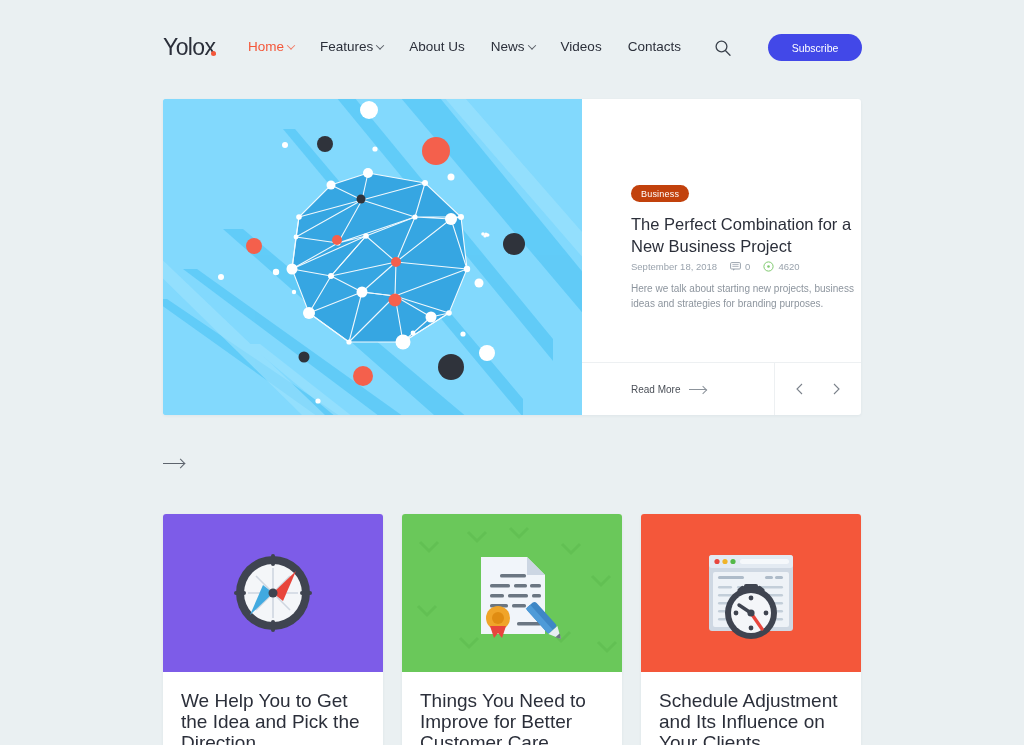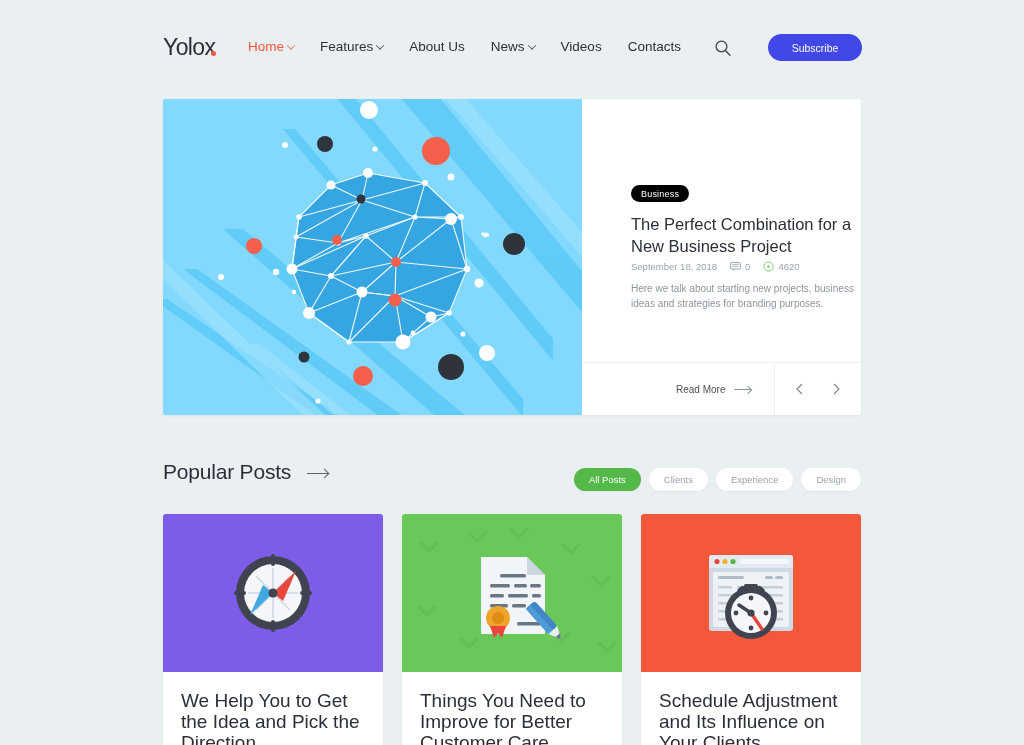--- a/index.html
+++ b/index.html
@@ -50,40 +50,40 @@
   .hero {
     position: absolute; left: 163px; top: 99px; width: 698px; height: 316px;
     background: #fff; border-radius: 3px; overflow: hidden; display: flex;
     box-shadow: 0 1px 3px rgba(40,60,80,.06);
   }
   .hero-media { width: 419px; height: 316px; position: relative; overflow: hidden; background: #82d9fd; }
   .hero-media svg { display: block; width: 419px; height: 316px; }
   .hero-body { flex: 1; position: relative; }
   .badge {
     position: absolute; left: 49px; top: 86px; height: 17px; padding: 0 10px;
-    border-radius: 9px; background: #000000; color: #fff; font-size: 9px;
+    border-radius: 9px; background: #c2410c; color: #fff; font-size: 9px;
     display: flex; align-items: center; letter-spacing: .2px;
   }
   .hero-title {
     position: absolute; left: 49px; top: 114px; width: 226px;
     font-size: 16.5px; line-height: 22px; color: #2b2f3a; font-weight: 400;
   }
   .hero-meta {
     position: absolute; left: 49px; top: 162px;
     display: flex; align-items: center; gap: 13px;
     font-size: 9.5px; color: #9aa3ad;
   }
   .meta-chunk { display: flex; align-items: center; gap: 4px; }
   .hero-excerpt {
     position: absolute; left: 49px; top: 182px; width: 228px;
     font-size: 10px; line-height: 15px; color: #8d959e;
   }
   .hero-foot {
     position: absolute; left: 0; bottom: 0; width: 314px; height: 53px;
-    border-top: 1px solid #edf0f2; display: flex; align-items: center; padding-left: 45px;
+    border-top: 1px solid #edf0f2; display: flex; align-items: center;
   }
   .read-more {
     margin-left: 49px; font-size: 10px; color: #4b5058;
     display: flex; align-items: center; gap: 9px; cursor: pointer;
   }
   .rm-arrow { width: 17px; height: 1px; background: #8c939b; position: relative; }
   .rm-arrow::after {
     content:""; position:absolute; right:0; top:-2px; width:5px; height:5px;
     border-top:1px solid #8c939b; border-right:1px solid #8c939b; transform: rotate(45deg);
   }
@@ -310,30 +310,23 @@
             <polyline points="10,3 5,8 10,13" fill="none" stroke="currentColor" stroke-width="1.1"></polyline>
           </svg>
         <svg class="chev" viewBox="0 0 16 16">
             <polyline points="6,3 11,8 6,13" fill="none" stroke="currentColor" stroke-width="1.1"></polyline>
           </svg>
       </div>
     </div>
   </div>
 
   <div class="sec-head">
-    <span class="sec-title">Popular Posts</span>
     <i class="sec-arrow"></i>
   </div>
 
-  <div class="filters">
-    <button class="pill active">All Posts</button>
-    <button class="pill">Clients</button>
-    <button class="pill">Experience</button>
-    <button class="pill">Design</button>
-  </div>
 
   <div class="cards">
 
     <div class="card">
       <div class="thumb">
         <svg viewBox="0 0 220 158">
           <rect width="220" height="158" fill="#7d5ce8"></rect>
           <circle cx="110" cy="79" r="37" fill="#3f4450"></circle>
           <circle cx="110" cy="79" r="29" fill="#f4f6f9"></circle>
           <g stroke="#3f4450" stroke-width="4" stroke-linecap="round">

